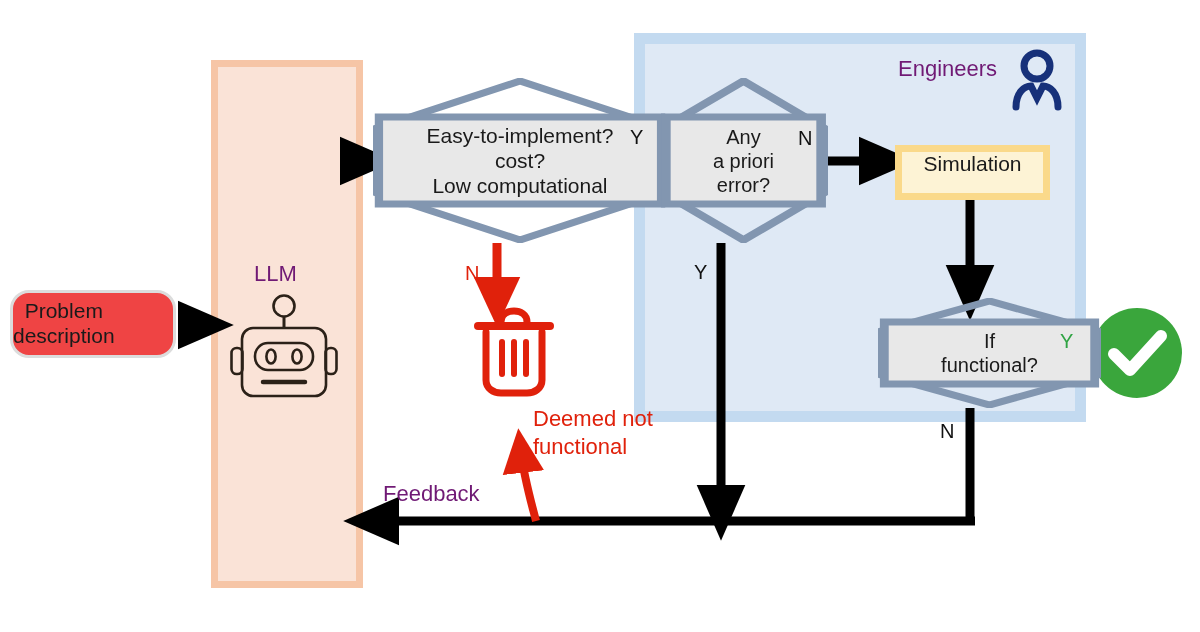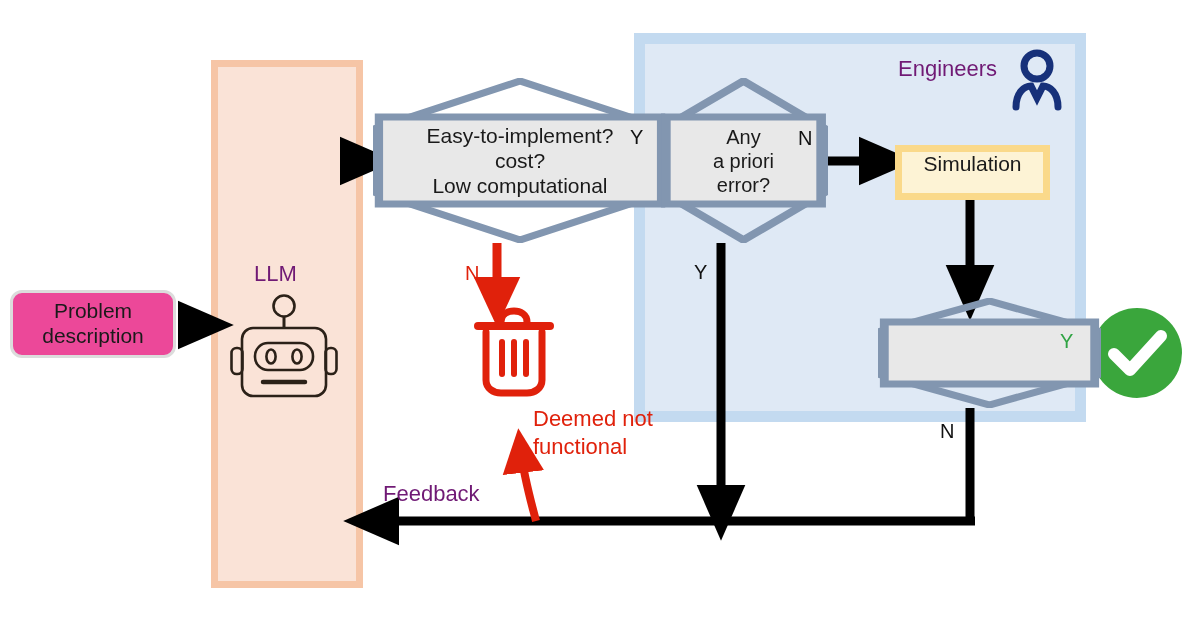--- a/index.html
+++ b/index.html
@@ -87,27 +87,26 @@
   .br-y3 { left: 1060px; top: 330px; color: #2fa343; }
   .br-n3 { left: 940px; top: 420px; }
 
   
   .prob-box {
     position: absolute;
     left: 10px;
     top: 290px;
     width: 166px;
     height: 68px;
-    background: #ec4899;
+    background: #ef4444;
     border: 3px solid #dcdcdc;
-    border-radius: 12px;
+    border-radius: 19px;
     box-sizing: border-box;
     display: flex;
     align-items: center;
-    justify-content: center;
     text-align: center;
     font-size: 21px;
     line-height: 1.18;
     color: #1a1a1a;
   }
 
   
   .decision {
     position: absolute;
     padding-left: 46px;
@@ -272,20 +271,24 @@
       <div>a priori</div>
       <div>error?</div>
     </div>
   </div>
 
   <div class="decision" id="dec-func">
     <svg class="hex" viewBox="0 0 177 110" preserveAspectRatio="none">
       <polygon points="88.5,3 174,33 174,77 88.5,107 3,77 3,33" fill="none" stroke="#8296b0" stroke-width="7"></polygon>
       <rect x="5" y="24" width="167" height="62" fill="#e8e8e8" stroke="#8296b0" stroke-width="7"></rect>
     </svg>
+    <div class="dlabel">
+      <div>If</div>
+      <div>functional?</div>
+    </div>
   </div>
 
   <div class="sim-box">
     <span>Simulation</span>
   </div>
 
   <div class="prob-box">
     <div>
       <div>Problem</div>
       <div>description</div>

